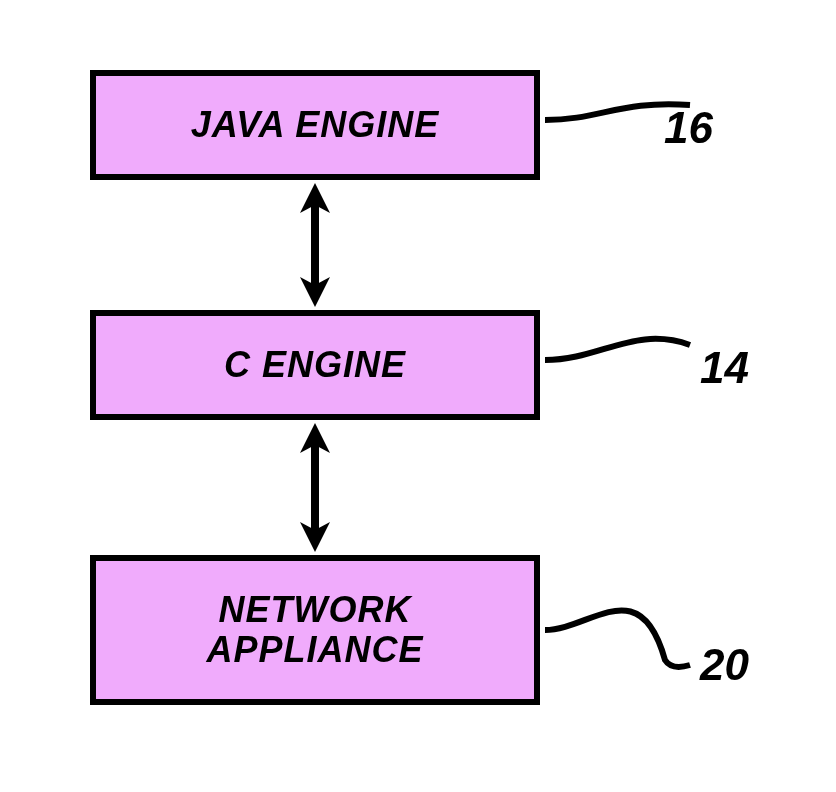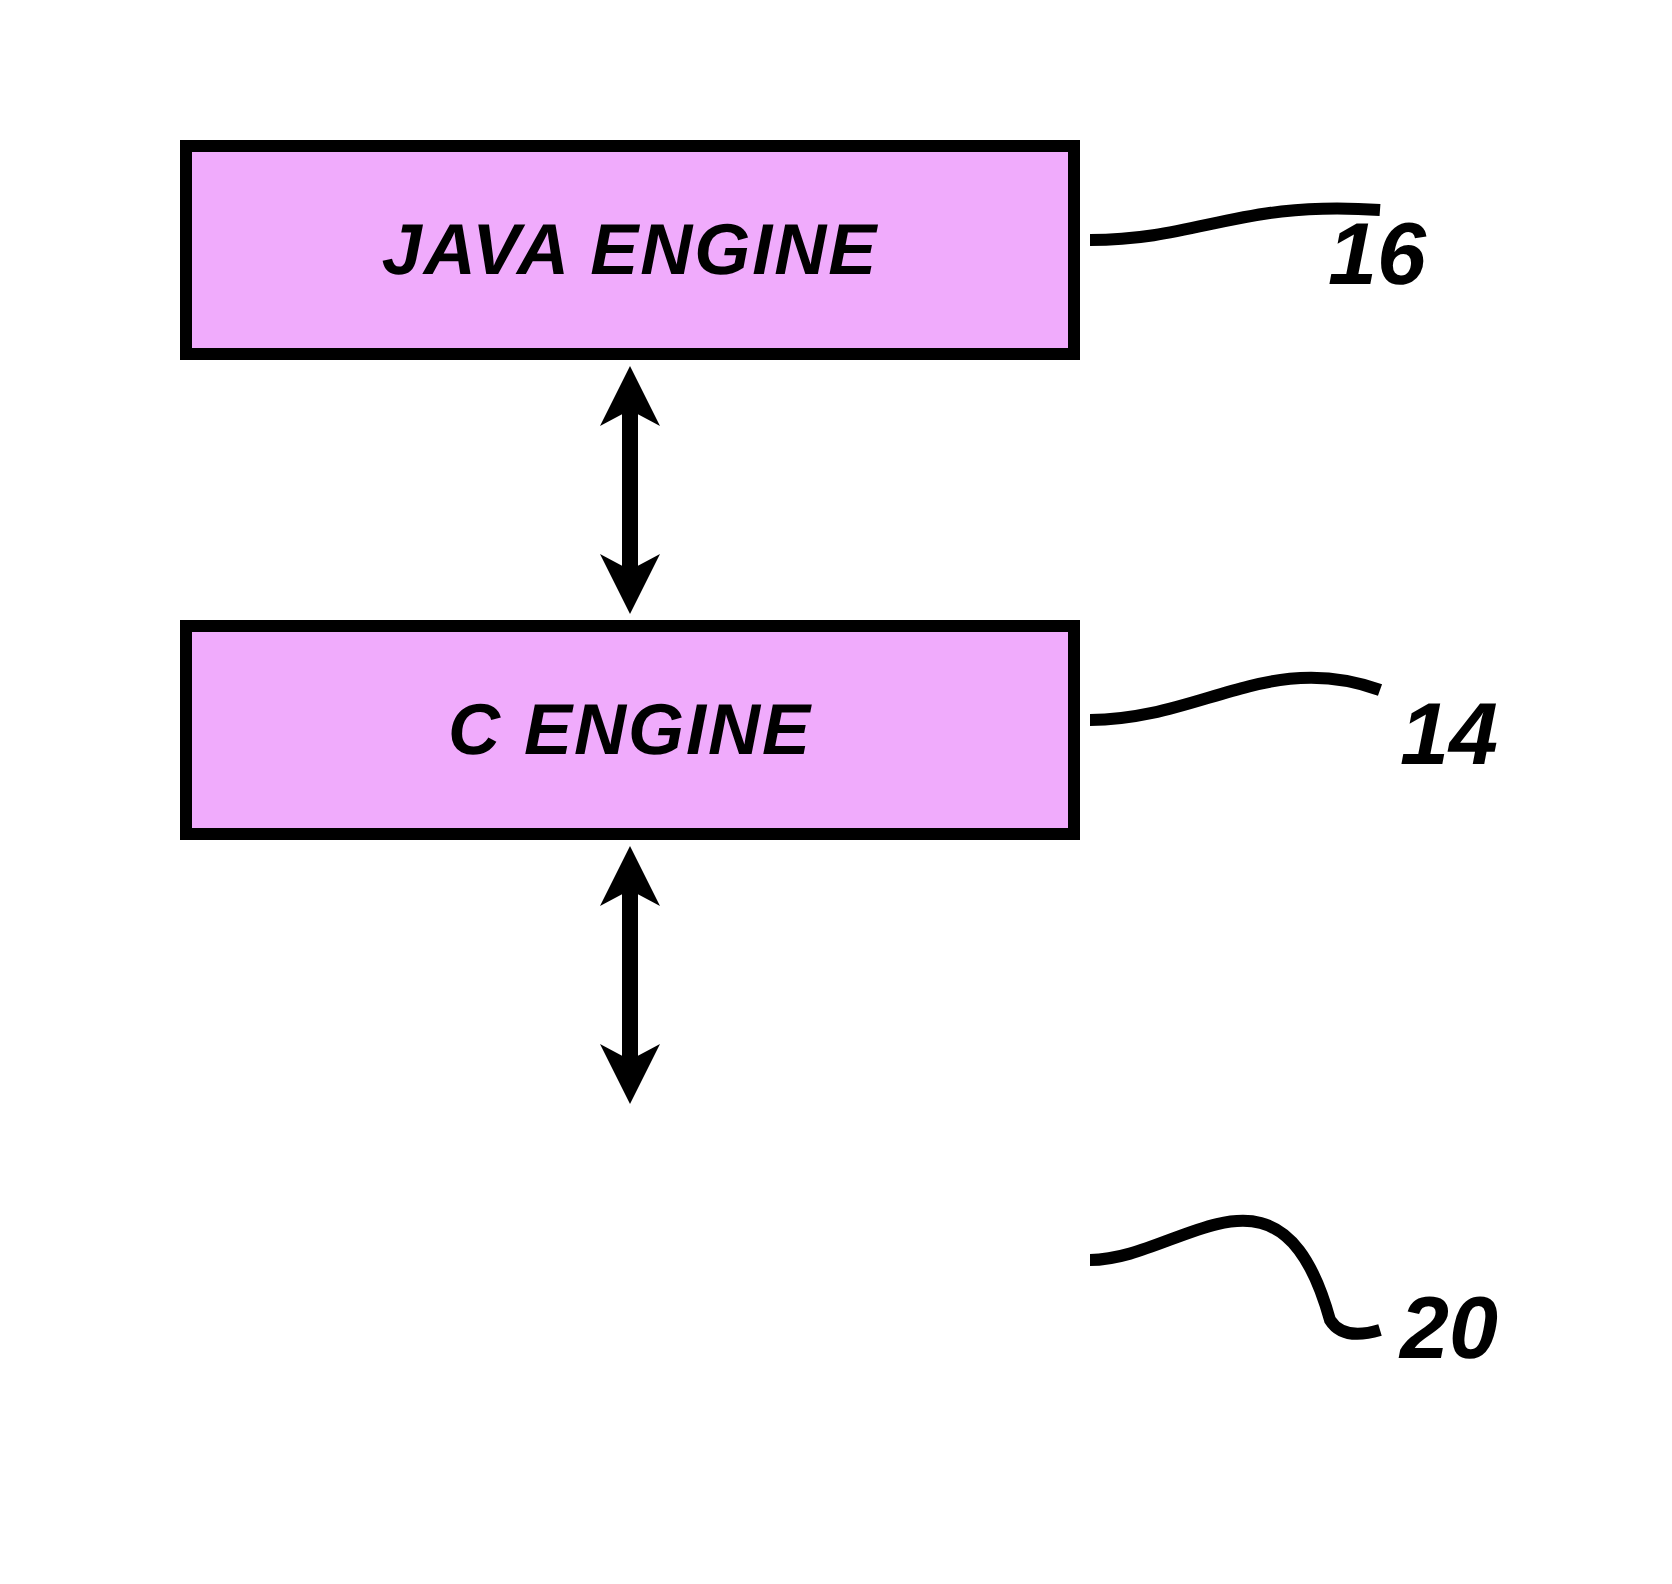--- a/index.html
+++ b/index.html
@@ -53,20 +53,24 @@
   <div class="box" style="left:90px; top:70px; width:450px; height:110px;">
     <span>JAVA ENGINE</span>
   </div>
   <span class="ref" style="left:664px; top:90px;margin-top:13px;">16</span>
 
   <div class="box" style="left:90px; top:310px; width:450px; height:110px;">
     <span>C ENGINE</span>
   </div>
   <span class="ref" style="left:700px; top:343px;">14</span>
 
+  <div class="box" style="left:90px; top:555px; width:450px; height:150px;">
+    <span style="white-space:pre-line;">NETWORK
+APPLIANCE</span>
+  </div>
   <span class="ref" style="left:700px; top:640px;">20</span>
 
   <svg class="overlay" viewBox="0 0 836 792">
     <defs>
       <marker id="ah-up" viewBox="0 0 20 20" refX="10" refY="2" markerWidth="12" markerHeight="12" orient="auto">
         <path d="M10 0 L20 20 L10 14 L0 20 Z" fill="#000"></path>
       </marker>
       <marker id="ah-down" viewBox="0 0 20 20" refX="10" refY="18" markerWidth="12" markerHeight="12" orient="auto">
         <path d="M10 20 L0 0 L10 6 L20 0 Z" fill="#000"></path>
       </marker>

